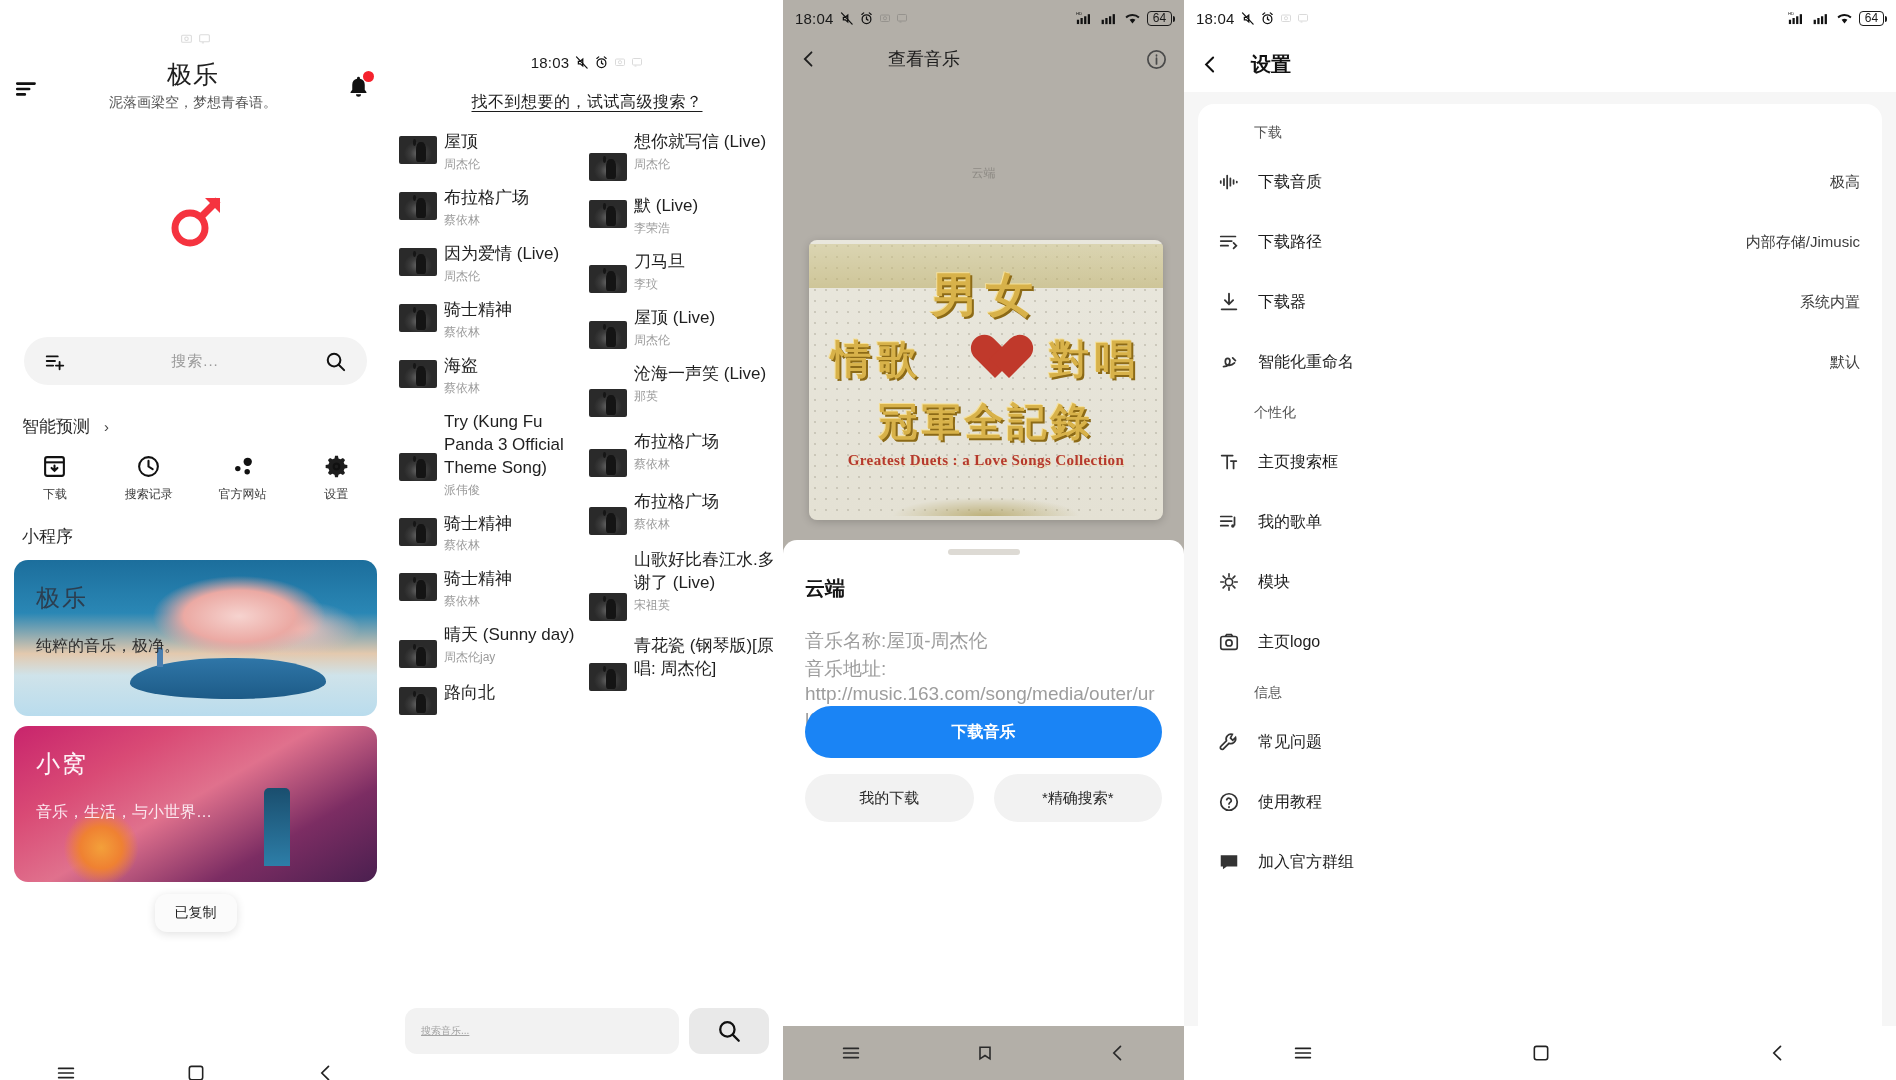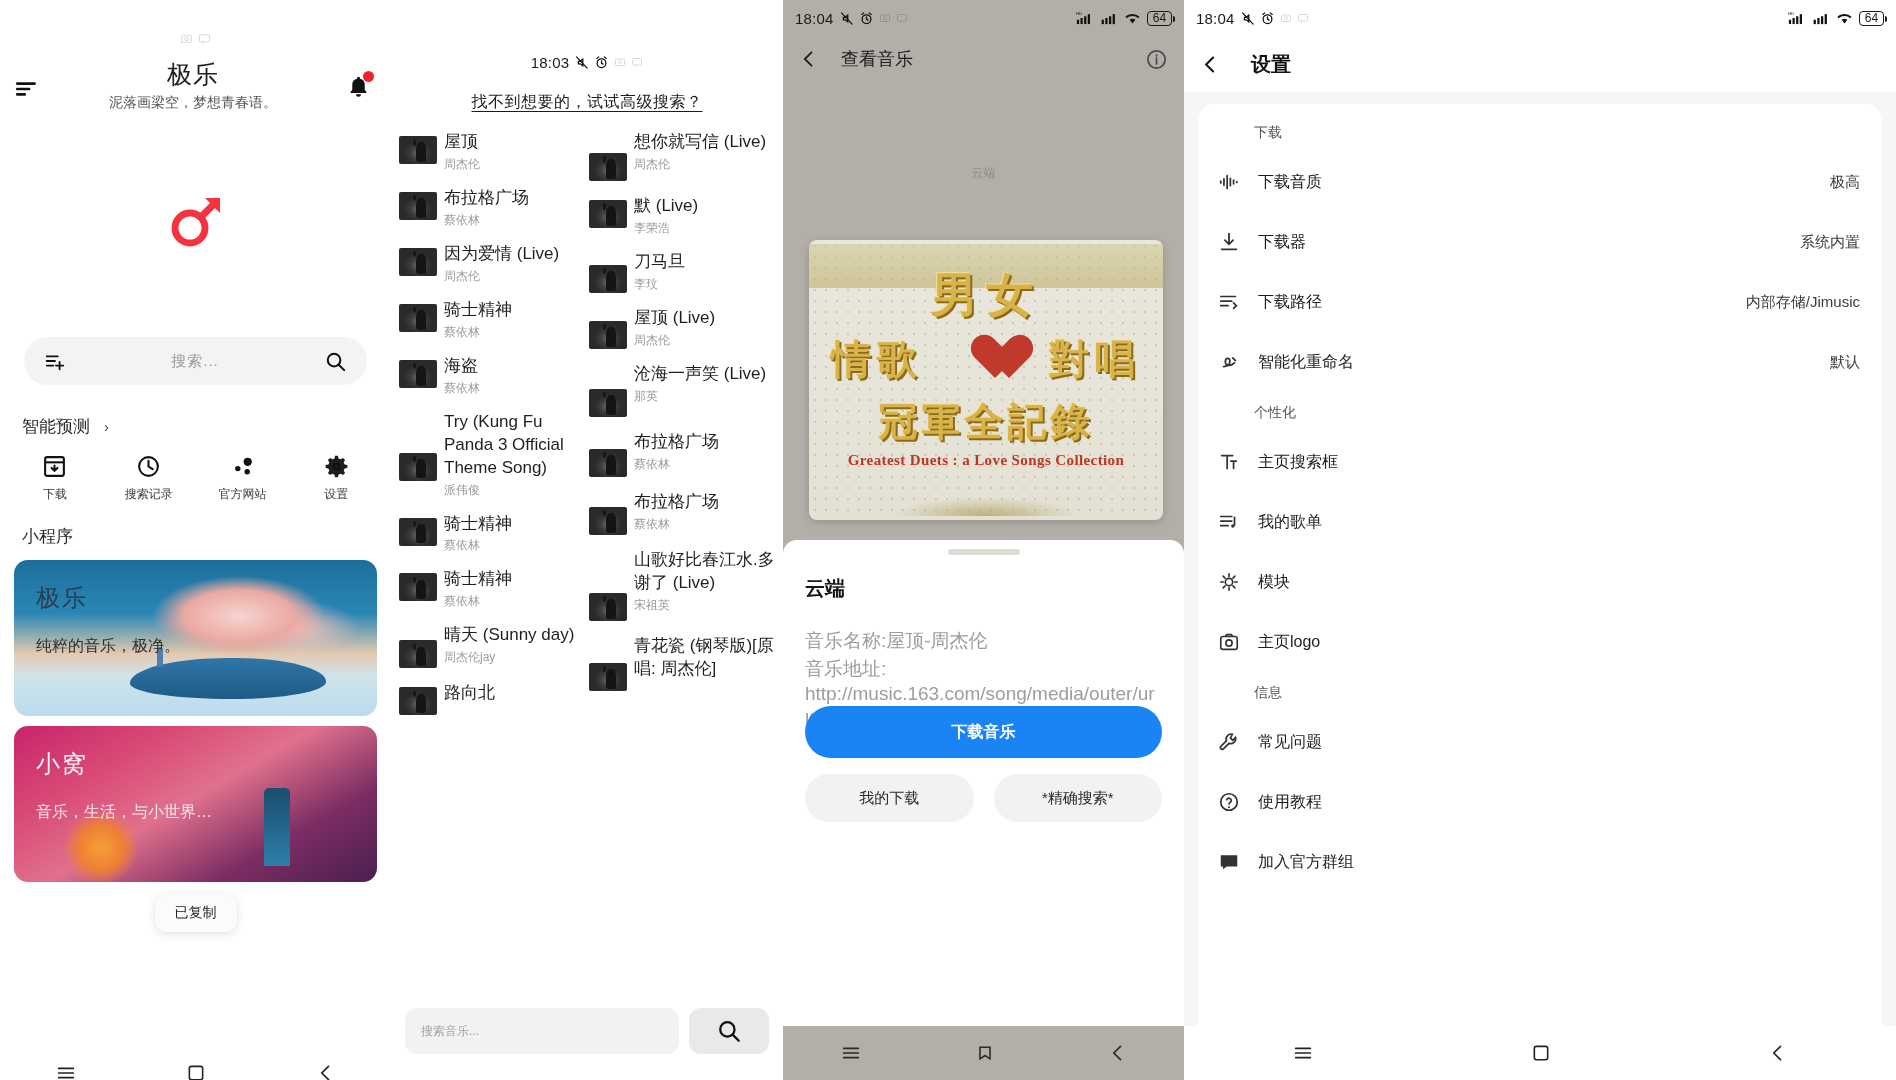--- a/index.html
+++ b/index.html
@@ -131,37 +131,37 @@
   .sinfo { min-width:0; }
   .stitle { font-size:17px; color:#1f1f1f; line-height:1.35; word-break:break-word; }
   .sartist { font-size:12px; color:#9b9b9b; margin-top:2px; }
   .s2 .botbar {
     position:absolute; left:0; right:0; bottom: 54px; height: 78px;
     display:flex; align-items:center; padding: 0 14px; gap: 10px; background:#fff;
   }
   .s2 .sinput {
     flex:1; height: 46px; background:#f2f2f2; border-radius: 12px;
     display:flex; align-items:center; padding: 0 16px;
-    color:#a4a4a4; font-size:12px;
+    color:#a4a4a4; font-size:10px;text-decoration:underline;
   }
   .s2 .sbtn {
     width: 80px; height: 46px; background:#e9e9e9; border-radius: 12px;
     display:flex; align-items:center; justify-content:center;
   }
   .s2 .fadeup {
     position:absolute; left:0; right:0; bottom: 132px; height: 48px;
     background: linear-gradient(180deg, rgba(255,255,255,0), #fff 82%);
     pointer-events:none;
   }
 
   
   .s3 .scrim { position:absolute; inset:0; background:#b3afa8; }
   .s3 .topbar {
     position:absolute; top:36px; left:0; right:0; height:46px;
-    display:flex; align-items:center; padding: 0 16px; color:#1f1f1f;
+    display:flex; align-items:center; padding: 0 16px; color:#1f1f1f;gap:47px;
   }
   .s3 .tb-title { font-size:18px; margin-left: 22px; }
   .s3 .tb-i { margin-left:auto; }
   .s3 .cloudlbl {
     position:absolute; top:165px; left:0; right:0; text-align:center;
     font-size: 12px; color:#8d8a84;
   }
   .s3 .cover {
     position:absolute; top:240px; left:26px; right:21px; height: 280px;
     border-radius: 8px; overflow:hidden;
@@ -702,38 +702,38 @@
             <svg width="22" height="22" viewBox="0 0 24 24" stroke="#333" stroke-width="1.9" stroke-linecap="round">
               <path d="M3 11v2M6.5 8.5v7M10 5v14M13.5 8v8M17 10v4M20.5 11.5v1"></path>
             </svg>
           </span>
         <span class="lb">下载音质</span>
         <span class="vl">极高</span>
       </div>
 
       <div class="row">
         <span class="ic">
+            <svg width="22" height="22" viewBox="0 0 24 24" stroke="#333" stroke-width="1.9" stroke-linecap="round" fill="none">
+              <path d="M3 6h16M3 11h12M3 16h8"></path>
+              <path d="M17 13l3 3-3 3"></path>
+            </svg>
+          </span>
+        <span class="lb">下载路径</span>
+        <span class="vl">内部存储/Jimusic</span>
+      </div>
+
+      <div class="row">
+        <span class="ic">
             <svg width="22" height="22" viewBox="0 0 24 24" fill="none" stroke="#333" stroke-width="2" stroke-linecap="round">
               <path d="M12 3v11M7.5 10L12 14.5 16.5 10"></path>
               <path d="M4 20h16"></path>
             </svg>
           </span>
         <span class="lb">下载器</span>
         <span class="vl">系统内置</span>
-      </div>
-
-      <div class="row">
-        <span class="ic">
-            <svg width="22" height="22" viewBox="0 0 24 24" stroke="#333" stroke-width="1.9" stroke-linecap="round" fill="none">
-              <path d="M3 6h16M3 11h12M3 16h8"></path>
-              <path d="M17 13l3 3-3 3"></path>
-            </svg>
-          </span>
-        <span class="lb">下载路径</span>
-        <span class="vl">内部存储/Jimusic</span>
       </div>
 
       <div class="row">
         <span class="ic">
             <svg width="22" height="22" viewBox="0 0 24 24" fill="none" stroke="#333" stroke-width="1.9" stroke-linecap="round">
               <path d="M6 17c5 0 7-3 7-6 0-2-1-3-2.4-3C9 8 8 9.6 8 11.6c0 2.6 1.8 4 4.4 4 2 0 4-1 5.6-2.6"></path>
               <path d="M16 7.5l3 3"></path>
             </svg>
           </span>
         <span class="lb">智能化重命名</span>

